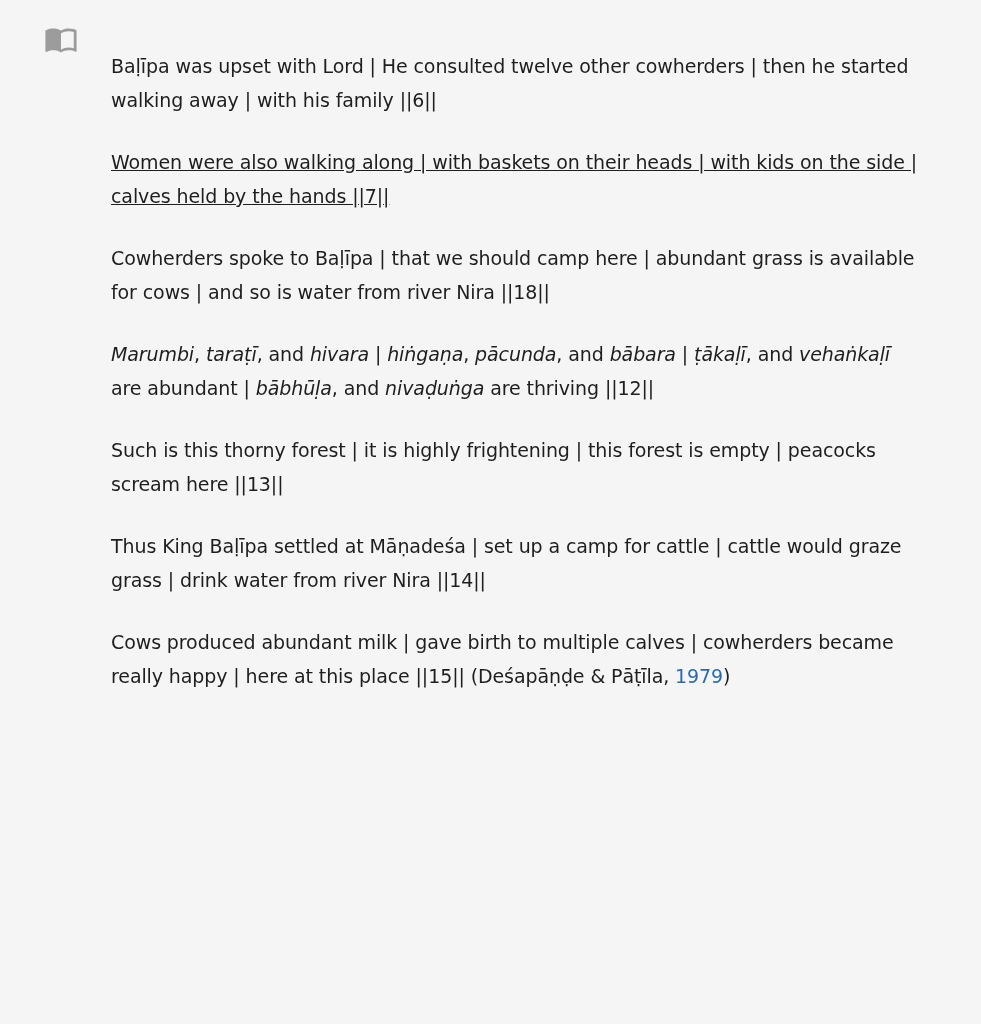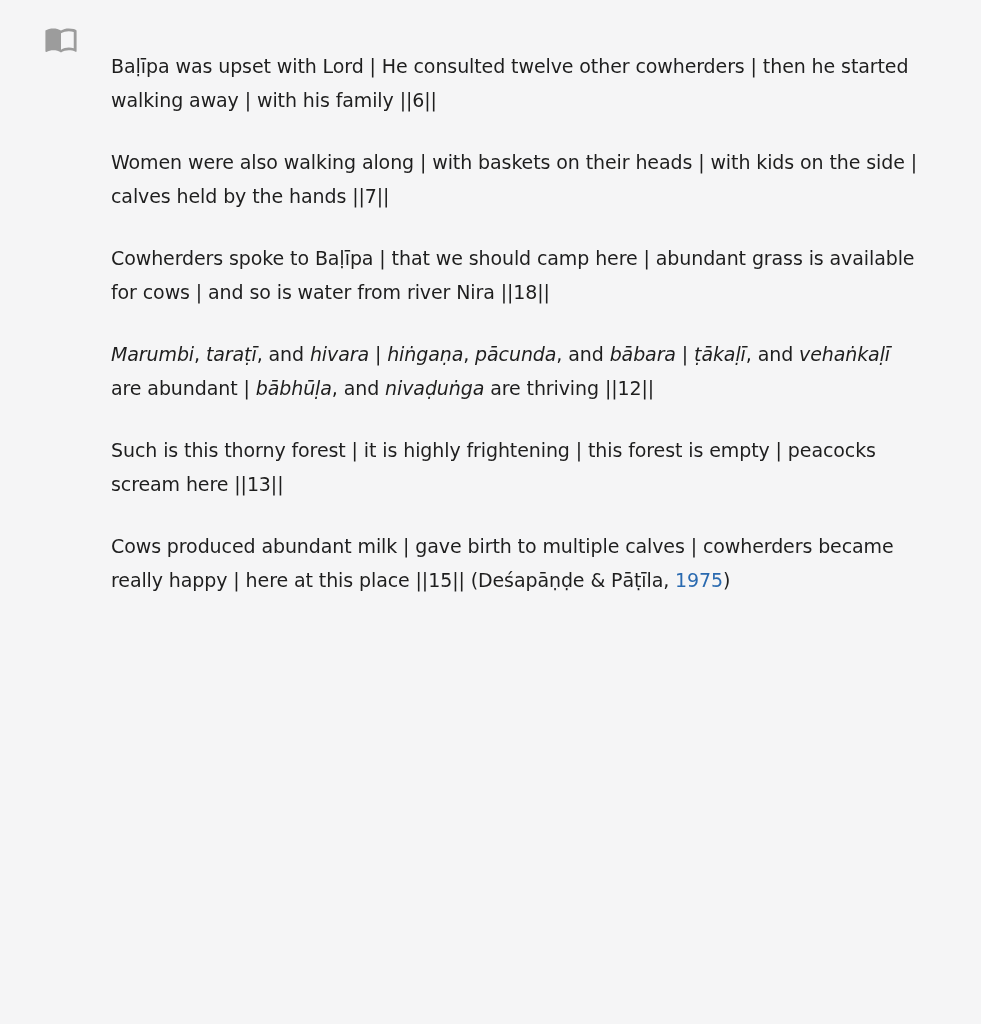--- a/index.html
+++ b/index.html
@@ -45,19 +45,20 @@
 <body>
 
 <div class="page" style="background: rgb(245, 245, 246);">
   <div class="icon-wrap">
     <svg viewBox="0 0 24 24" aria-hidden="true">
       <path id="book-path" fill="#9c9c9c" d="M21 5c-1.11-.35-2.33-.5-3.5-.5-1.95 0-4.05.4-5.5 1.5-1.45-1.1-3.55-1.5-5.5-1.5S2.45 4.9 1 6v14.65c0 .25.25.5.5.5.1 0 .15-.05.25-.05C3.1 20.45 5.05 20 6.5 20c1.95 0 4.05.4 5.5 1.5 1.35-.85 3.8-1.5 5.5-1.5 1.65 0 3.35.3 4.75 1.05.1.05.15.05.25.05.25 0 .5-.25.5-.5V6c-.6-.45-1.25-.75-2-1zm0 13.5c-1.1-.35-2.3-.5-3.5-.5-1.7 0-4.15.65-5.5 1.5V8c1.35-.85 3.8-1.5 5.5-1.5 1.2 0 2.4.15 3.5.5v11.5z"></path>
     </svg>
   </div>
   <div id="verse-container">
       <p class="verse" style="color: rgb(30, 30, 30);"><span>Baḷīpa was upset with Lord | He consulted twelve other cowherders | then he started walking away | with his family ||6||</span></p>
-      <p class="verse" style="color: rgb(30, 30, 30);"><span>Women were also walking along | with baskets on their heads | with kids on the side | calves held by the hands ||7||</span></p>
+      <p class="verse" style="color: rgb(30, 30, 30); text-decoration: underline;"><span>Women were also walking along | with baskets on their heads | with kids on the side | calves held by the hands ||7||</span></p>
       <p class="verse" style="color: rgb(30, 30, 30);"><span>Cowherders spoke to Baḷīpa | that we should camp here | abundant grass is available for cows | and so is water from river Nira ||18||</span></p>
       <p class="verse" style="color: rgb(30, 30, 30);"><em>Marumbi</em><span>, </span><em>taraṭī</em><span>, and </span><em>hivara</em><span> | </span><em>hiṅgaṇa</em><span>, </span><em>pācunda</em><span>, and </span><em>bābara</em><span> | </span><em>ṭākaḷī</em><span>, and </span><em>vehaṅkaḷī</em><span> are abundant | </span><em>bābhūḷa</em><span>, and </span><em>nivaḍuṅga</em><span> are thriving ||12||</span></p>
       <p class="verse" style="color: rgb(30, 30, 30);"><span>Such is this thorny forest | it is highly frightening | this forest is empty | peacocks scream here ||13||</span></p>
-      <p class="verse" style="color: rgb(30, 30, 30);"><span>Cows produced abundant milk | gave birth to multiple calves | cowherders became really happy | here at this place ||15|| (Deśapāṇḍe &amp; Pāṭīla, </span><a class="cite-link" href="#" style="color: rgb(42, 106, 176);">1975</a><span>)</span></p>
+      <p class="verse" style="color: rgb(30, 30, 30);"><span>Thus King Baḷīpa settled at Māṇadeśa | set up a camp for cattle | cattle would graze grass | drink water from river Nira ||14||</span></p>
+      <p class="verse" style="color: rgb(30, 30, 30);"><span>Cows produced abundant milk | gave birth to multiple calves | cowherders became really happy | here at this place ||15|| (Deśapāṇḍe &amp; Pāṭīla, </span><a class="cite-link" href="#" style="color: rgb(42, 106, 176);">1979</a><span>)</span></p>
     </div>
 </div>
 
 </body></html>

